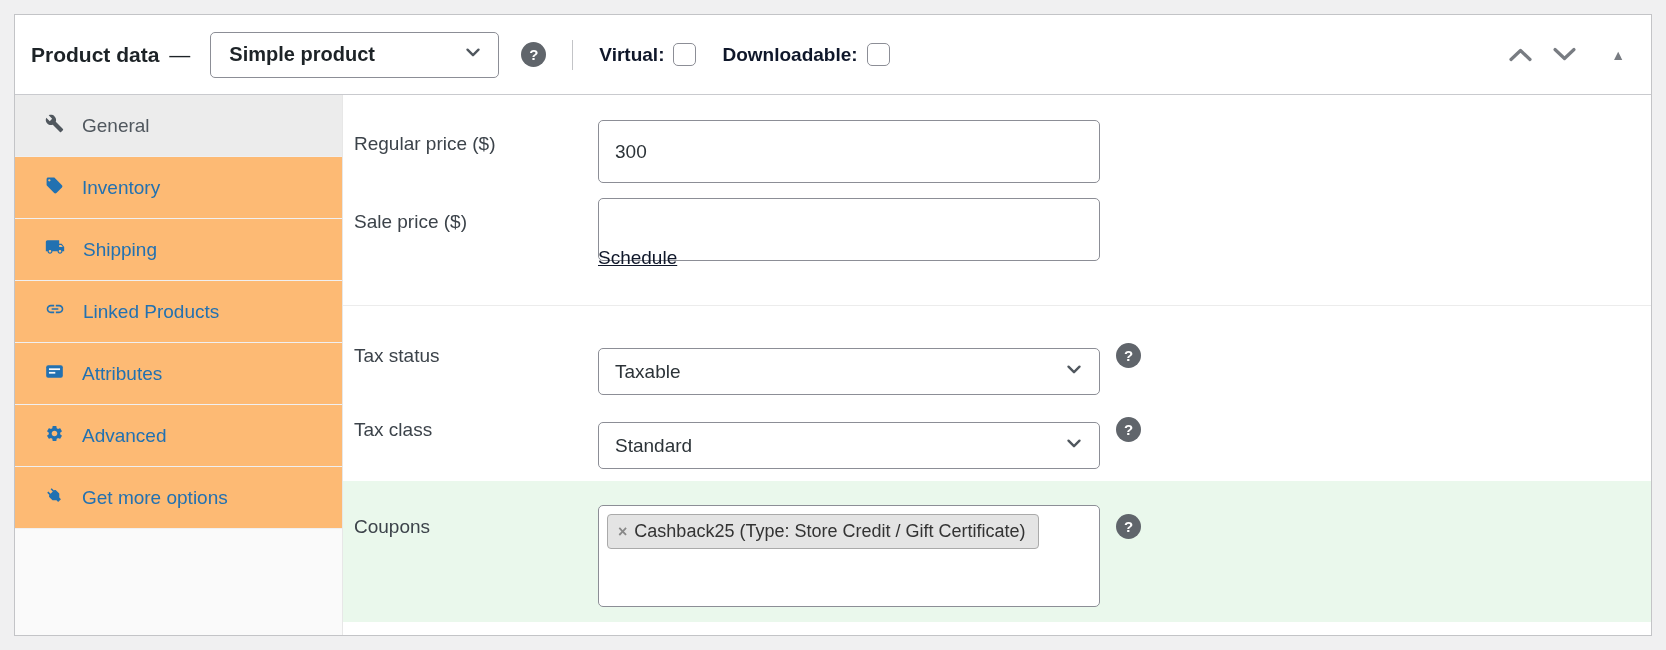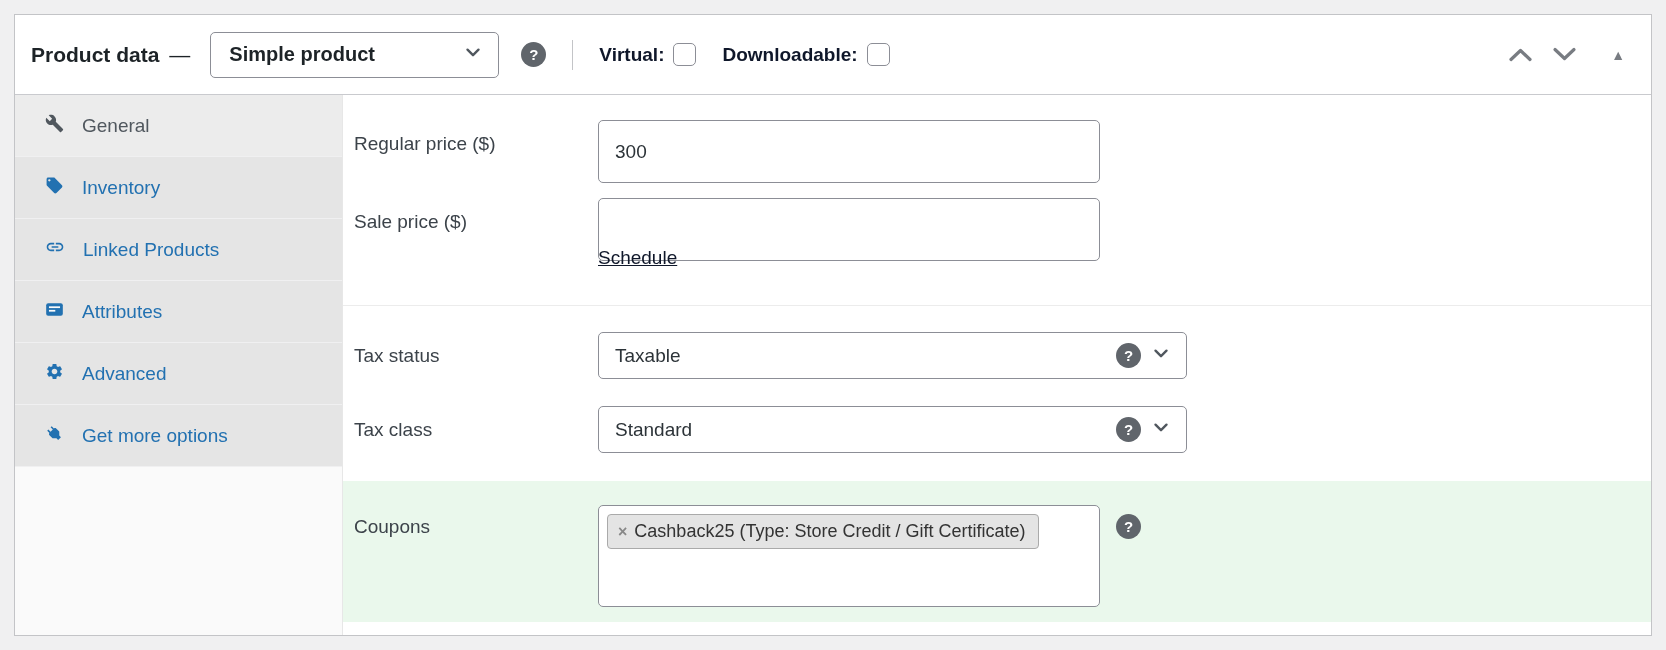--- a/index.html
+++ b/index.html
@@ -55,37 +55,37 @@
   
   .bdy { display: flex; height: 540px; }
   .sidebar {
     width: 328px; background: #fafafa;
     border-right: 1px solid #e7e7e7; flex: none;
   }
   .tab {
     height: 62px; display: flex; align-items: center;
     padding-left: 30px; gap: 18px;
     font-size: 19px; color: #2271b1;
-    border-bottom: 1px solid #f0f0f1; cursor: pointer; background: #e5e5e5;
+    border-bottom: 1px solid #f0f0f1; cursor: pointer; background: #fdba74;
   }
   .tab.active { background: #ececec; color: #50575e; }
   .tab svg { flex: none; }
   .main { flex: 1; position: relative; background: #fff; text-decoration: underline; }
   .flabel { position: absolute; left: 11px; font-size: 19px; color: #3c434a; }
   .text-input {
     position: absolute; left: 255px; width: 502px; height: 63px;
     border: 1.5px solid #8c8e96; border-radius: 5px;
     font-size: 19px; color: #2c3338; padding: 0 16px;
     font-family: "Liberation Sans", sans-serif; background: #fff;
   }
   .fselect {
-    position: absolute; left: 255px; width: 589px; height: 47px;
+    position: absolute; left: 255px; width: 502px; height: 47px;
     border: 1.5px solid #8c8e96; border-radius: 5px; background: #fff;
     display: flex; align-items: center; justify-content: space-between;
-    padding: 0 14px 0 16px; font-size: 19px; color: #2c3338; cursor: pointer;
+    padding: 0 14px 0 16px; font-size: 19px; color: #2c3338; cursor: pointer; margin-top: 16px;
   }
   .schedule-link {
     position: absolute; left: 255px; top: 152px;
     font-size: 19px; color: #0f172a; text-decoration: underline; cursor: pointer;
   }
   .hr { position: absolute; left: 0; top: 210px; width: 100%; height: 1px; background: #ececec; }
   .coupons-row {
     position: absolute; left: 0; top: 386px; width: 100%; height: 141px;
     background: #eaf8ec;
   }
@@ -160,20 +160,28 @@
 
       <div class="tab">
         <span>
           <svg width="19" height="19" viewBox="0 0 24 24" fill="currentColor">
               <path d="M21.41 11.58l-9-9C12.05 2.22 11.55 2 11 2H4c-1.1 0-2 .9-2 2v7c0 .55.22 1.05.59 1.42l9 9c.36.36.86.58 1.41.58.55 0 1.05-.22 1.41-.59l7-7c.37-.36.59-.86.59-1.41 0-.55-.23-1.06-.59-1.42zM5.5 7C4.67 7 4 6.33 4 5.5S4.67 4 5.5 4 7 4.67 7 5.5 6.33 7 5.5 7z"></path>
             </svg>
         </span>
         <span>Inventory</span>
       </div>
 
+      <div class="tab">
+        <span>
+          <svg width="20" height="20" viewBox="0 0 24 24" fill="currentColor">
+              <path d="M20 8h-3V4H3c-1.1 0-2 .9-2 2v11h2c0 1.66 1.34 3 3 3s3-1.34 3-3h6c0 1.66 1.34 3 3 3s3-1.34 3-3h2v-5l-3-4zM6 18.5c-.83 0-1.5-.67-1.5-1.5s.67-1.5 1.5-1.5 1.5.67 1.5 1.5-.67 1.5-1.5 1.5zm13.5-9l1.96 2.5H17V9.5h2.5zm-1.5 9c-.83 0-1.5-.67-1.5-1.5s.67-1.5 1.5-1.5 1.5.67 1.5 1.5-.67 1.5-1.5 1.5z"></path>
+            </svg>
+        </span>
+        <span>Shipping</span>
+      </div>
 
       <div class="tab">
         <span>
           <svg width="20" height="20" viewBox="0 0 24 24" fill="currentColor">
               <path d="M3.9 12c0-1.71 1.39-3.1 3.1-3.1h4V7H7c-2.76 0-5 2.24-5 5s2.24 5 5 5h4v-1.9H7c-1.71 0-3.1-1.39-3.1-3.1zM8 13h8v-2H8v2zm9-6h-4v1.9h4c1.71 0 3.1 1.39 3.1 3.1s-1.39 3.1-3.1 3.1h-4V17h4c2.76 0 5-2.24 5-5s-2.24-5-5-5z"></path>
             </svg>
         </span>
         <span>Linked Products</span>
       </div>
 

